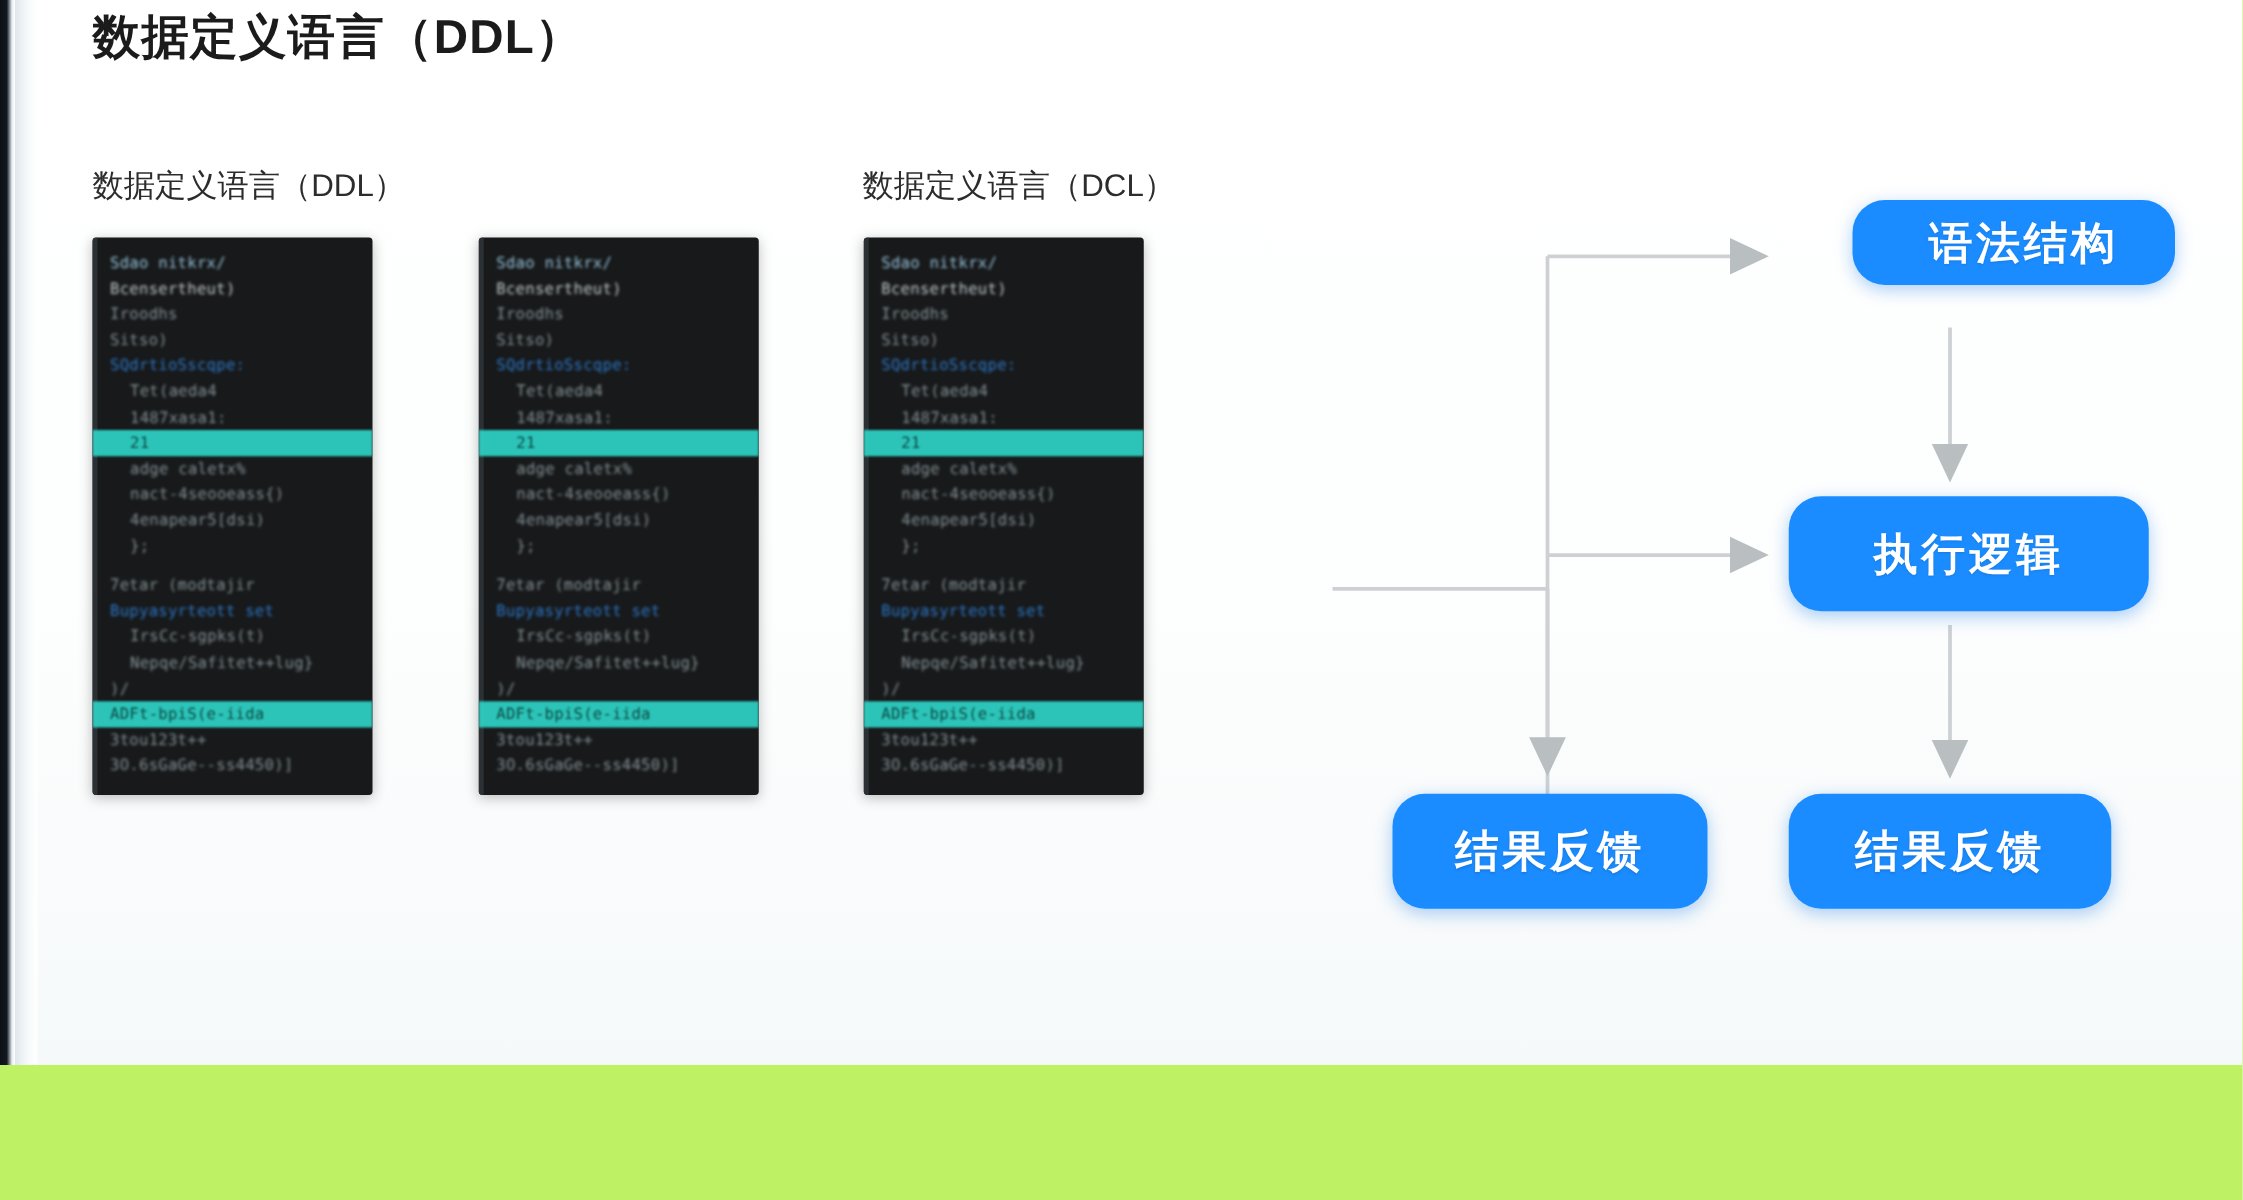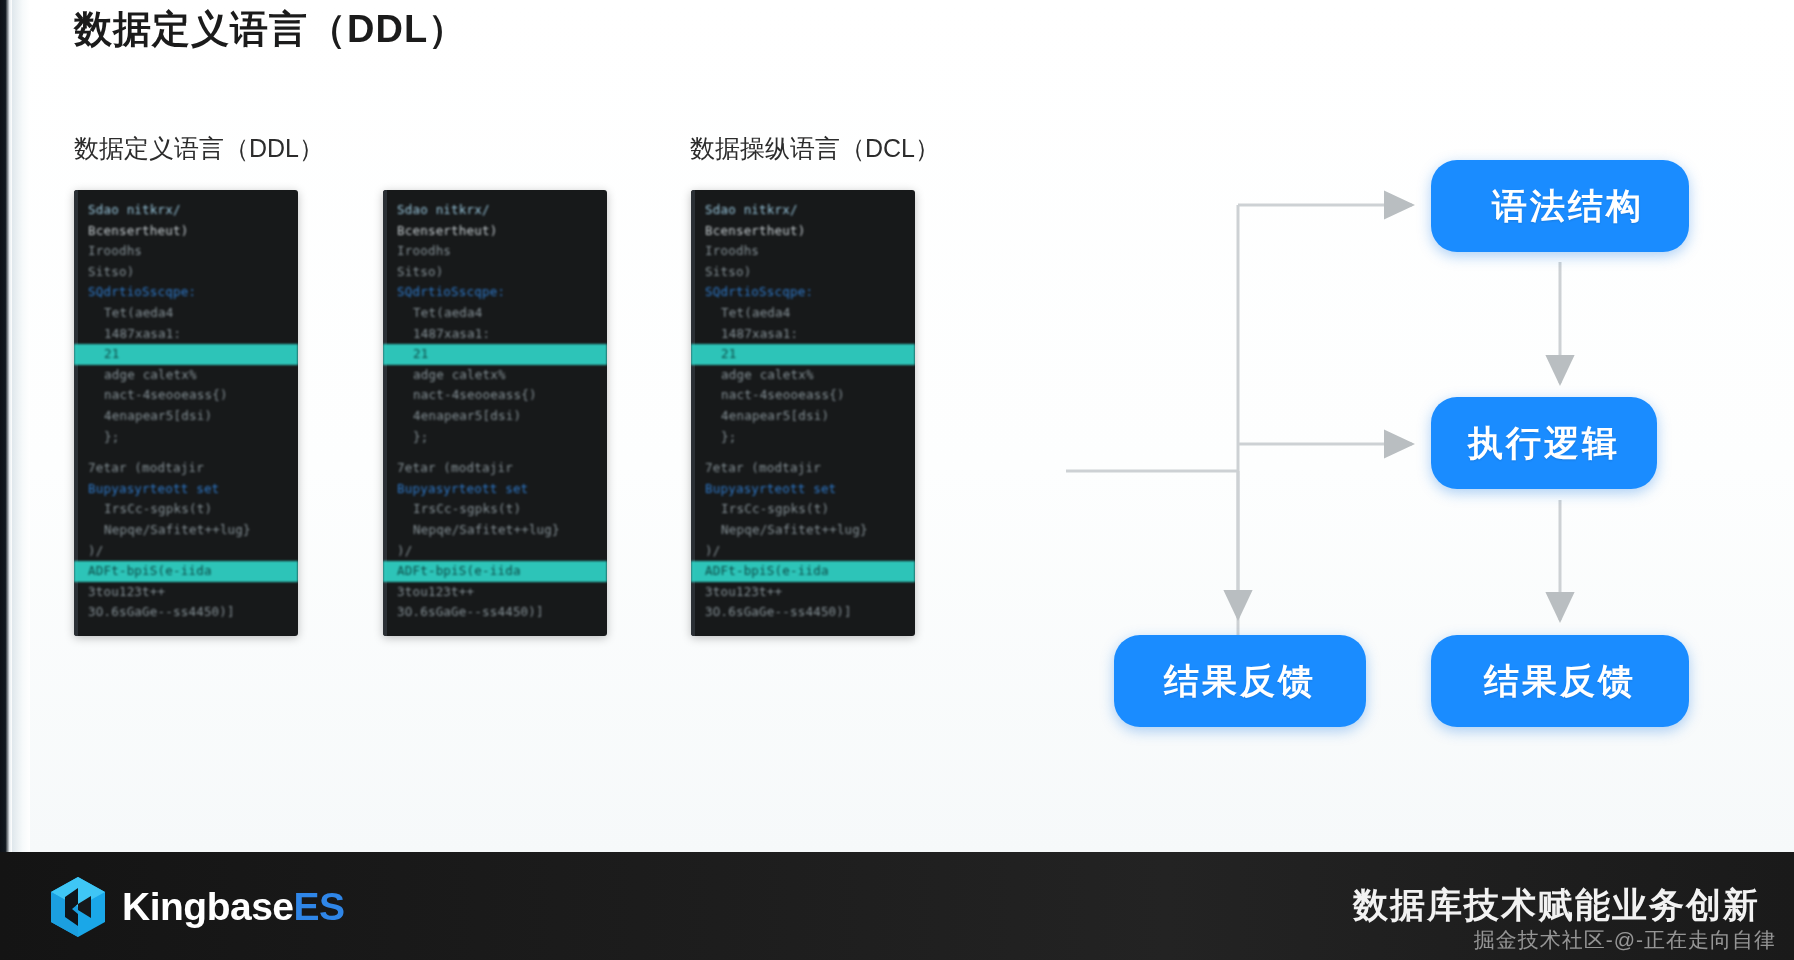--- a/index.html
+++ b/index.html
@@ -129,22 +129,22 @@
     display: flex;
     align-items: center;
     justify-content: center;
     color: #ffffff;
     font-size: 35px;
     font-weight: 700;
     letter-spacing: 3px;
     box-shadow: 0 4px 14px rgba(20,120,230,0.35);
     text-shadow: 0 1px 2px rgba(0,0,0,0.12);
   }
-  .node.n-syntax { left: 1431px; top: 160px;  width: 258px; height: 92px; padding-left: 16px; }
-  .node.n-exec   { left: 1431px; top: 397px;  width: 226px; height: 92px; }
+  .node.n-syntax { left: 1482px; top: 160px;  width: 258px; height: 68px; padding-left: 16px; }
+  .node.n-exec   { left: 1431px; top: 397px;  width: 288px; height: 92px; }
   .node.n-fb-l   { left: 1114px; top: 635px;  width: 252px; height: 92px; }
   .node.n-fb-r   { left: 1431px; top: 635px;  width: 258px; height: 92px; }
 
   
   .footer {
     position: absolute;
     left: 0; top: 852px;
     width: 1794px; height: 108px;
     background: linear-gradient(90deg,#141414 0%, #1d1d1d 40%, #232323 65%, #1a1a1a 100%);
     overflow: hidden;
@@ -189,21 +189,21 @@
 
 <div class="slide">
 
   <div class="canvas"></div>
   <div class="edge-strip"></div>
   <div class="edge-strip-b"></div>
 
   <div class="page-title">数据定义语言（DDL）</div>
 
   <div class="col-head c0">数据定义语言（DDL）</div>
-  <div class="col-head c2">数据操纵语言（DCL）</div>
+  <div class="col-head c2">数据定义语言（DCL）</div>
 
   <div class="code-card c0">
     <div class="code-lines">
         <div class="cl kw">Sdao nitkrx/</div>
         <div class="cl">Bcensertheut)</div>
         <div class="cl dim">Iroodhs</div>
         <div class="cl dim">Sitso)</div>
         <div class="cl blue">SQdrtioSscqpe:</div>
         <div class="cl dim i1">Tet(aeda4</div>
         <div class="cl dim i1">1487xasa1:</div>
@@ -297,32 +297,14 @@
     <path d="M1560,262 L1560,383" fill="none" stroke="#cdd1d4" stroke-width="3" marker-end="url(#ahd)"></path>
 
     <path d="M1560,500 L1560,620" fill="none" stroke="#cdd1d4" stroke-width="3" marker-end="url(#ahd)"></path>
   </svg>
 
   <div class="node n-syntax">语法结构</div>
   <div class="node n-exec">执行逻辑</div>
   <div class="node n-fb-l">结果反馈</div>
   <div class="node n-fb-r">结果反馈</div>
 
-  <div class="footer">
-    <div class="logo-wrap">
-      <svg class="logo-mark" viewBox="0 0 60 62">
-        <polygon points="30,1 57,16 57,46 30,61 3,46 3,16" fill="#1aa7e8"></polygon>
-        <polygon points="30,1 57,16 30,31 3,16" fill="#3fc6f5"></polygon>
-        <polygon points="3,16 30,31 30,61 3,46" fill="#1b9fe0"></polygon>
-        <path d="M30,12 L17,21 L17,41 L30,50 L30,38 L24,33 L30,28 Z" fill="#101418"></path>
-        <path d="M30,28 L43,20 L43,42 L30,34 Z" fill="#16181b"></path>
-      </svg>
-      <div class="logo-text">
-        <span class="k">Kingbase</span><span class="es">ES</span>
-      </div>
-    </div>
-
-    <div class="footer-slogan">数据库技术赋能业务创新</div>
-
-    <div class="watermark">掘金技术社区-@-正在走向自律</div>
-  </div>
 
 </div>
 
 </body></html>

